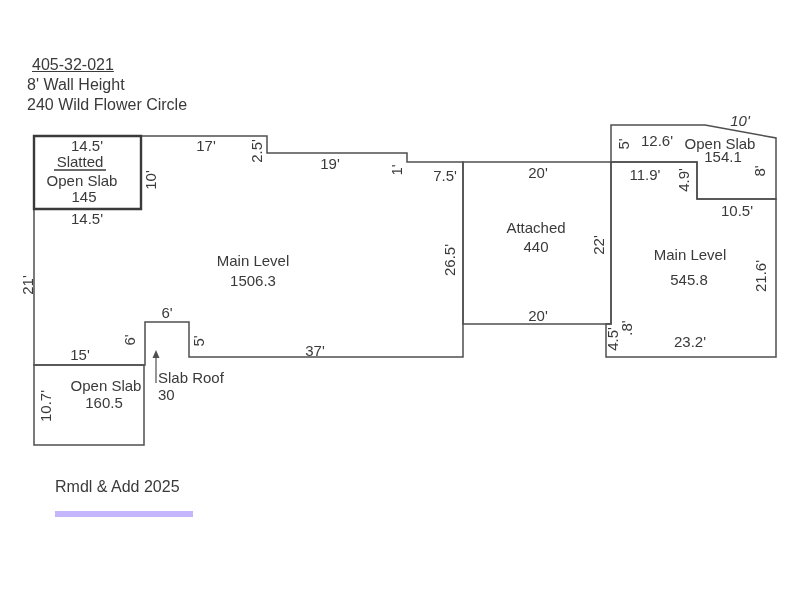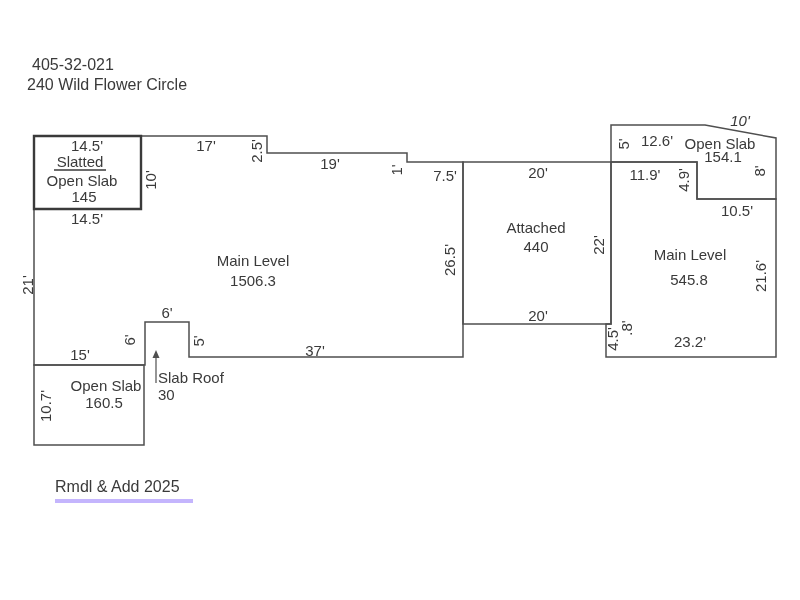--- a/index.html
+++ b/index.html
@@ -9,29 +9,29 @@
     background: #ffffff;
     overflow: hidden;
     font-family: "Liberation Sans", "DejaVu Sans", sans-serif;
     color: #3a3a3a;
   }
   svg.plan { position: absolute; left: 0; top: 0; }
   .header {
     position: absolute; left: 27px; top: 55px;
     font-size: 16px; line-height: 20px; white-space: nowrap;
   }
-  .header .first { padding-left: 5px; }
+  .header .first { padding-left: 5px; text-decoration: underline; }
   .footer {
     position: absolute; left: 55px; top: 477px;
     font-size: 16px; line-height: 20px; white-space: nowrap;
     width: 138px;
   }
   .footer .ul {
-    border-bottom: 4px solid #c4b5fd;
-    padding-bottom: 2px; margin-bottom: 5px;
+    border-bottom: 6px solid #c4b5fd;
+    padding-bottom: 14px; margin-bottom: 5px;
   }
 </style>
 </head>
 <body>
 
 <div class="page">
   <svg class="plan" id="plan" width="800" height="600" viewBox="0 0 800 600">
       <polygon points="34,136 267,136 267,153 407,153 407,162 463,162 463,357 189,357 189,322 145,322 145,365 34,365" fill="none" stroke="#4f4f4f" stroke-width="1.5" stroke-linejoin="miter"></polygon>
       <polygon points="34,136 141,136 141,209 34,209" fill="none" stroke="#3a3a3a" stroke-width="2.4" stroke-linejoin="miter"></polygon>
       <polygon points="34,365 144,365 144,445 34,445" fill="none" stroke="#4f4f4f" stroke-width="1.5" stroke-linejoin="miter"></polygon>
@@ -82,18 +82,19 @@
       <text x="129" y="340" fill="#3a3a3a" font-size="15" text-anchor="middle" dominant-baseline="central" transform="rotate(-90 129 340)">6'</text>
       <text x="198" y="341" fill="#3a3a3a" font-size="15" text-anchor="middle" dominant-baseline="central" transform="rotate(-90 198 341)">5'</text>
       <text x="106" y="385" fill="#3a3a3a" font-size="15" text-anchor="middle" dominant-baseline="central">Open Slab</text>
       <text x="104" y="402" fill="#3a3a3a" font-size="15" text-anchor="middle" dominant-baseline="central">160.5</text>
       <text x="45" y="406" fill="#3a3a3a" font-size="15" text-anchor="middle" dominant-baseline="central" transform="rotate(-90 45 406)">10.7'</text>
       <text x="158" y="377" fill="#3a3a3a" font-size="15" text-anchor="start" dominant-baseline="central">Slab Roof</text>
       <text x="158" y="394" fill="#3a3a3a" font-size="15" text-anchor="start" dominant-baseline="central">30</text>
     </svg>
   <div class="header">
     <div class="first">405-32-021</div>
+    <div>8' Wall Height</div>
     <div>240 Wild Flower Circle</div>
   </div>
   <div class="footer">
     <div class="ul">Rmdl &amp; Add 2025</div>
   </div>
 </div>
 
 </body></html>

